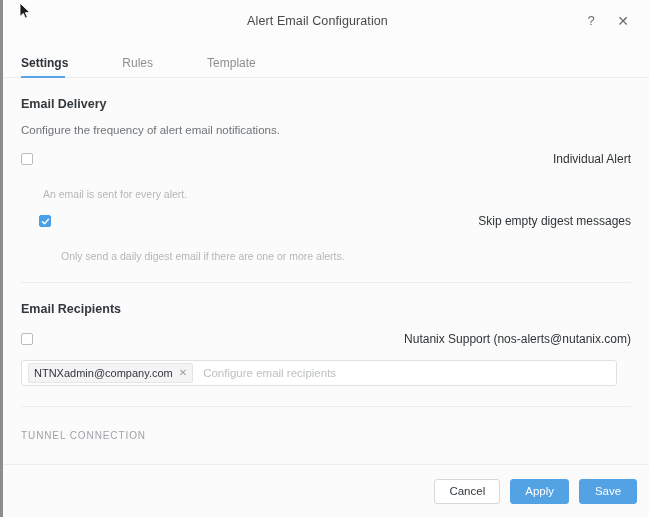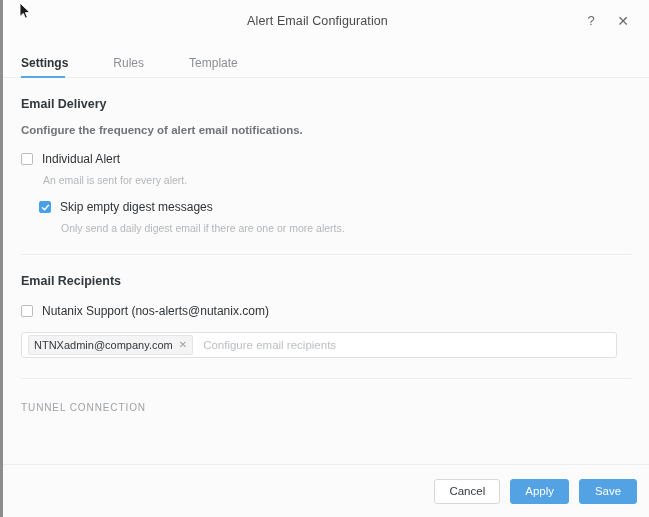--- a/index.html
+++ b/index.html
@@ -67,21 +67,21 @@
   }
   .tb-icon.close { font-size: 14px; }
 
   
   .tabs {
     height: 36px;
     min-height: 36px;
     display: flex;
     align-items: flex-end;
     padding-left: 18px;
-    gap: 8px;
+    gap: 17px;
     background: #fcfcfc;
     border-bottom: 1px solid #eceded;
   }
   .tab {
     font-size: 12px;
     color: #8b8f93;
     padding: 0 15px 7px 2px;
     margin-right: 20px;
     cursor: pointer;
     position: relative;
@@ -114,39 +114,39 @@
     font-size: 12.5px;
     color: #33383d;
     font-weight: bold;
     margin-top: 19px;
     margin-bottom: 0;
   }
   .section-desc {
     font-size: 11.5px;
     color: #6f7479;
     margin-top: 13px;
-    font-weight: bold;
   }
 
   .option-row {
     display: flex;
     align-items: center;
     margin-top: 16px;
     gap: 9px;
+    justify-content: space-between;
   }
   .option-row.nested { margin-left: 18px; margin-top: 14px; }
 
   .option-label {
     font-size: 12px;
     color: #2f3438;
   }
   .option-help {
     font-size: 10.5px;
     color: #b3b7ba;
-    margin-top: 8px;
+    margin-top: 22px;
     margin-left: 22px;
   }
   .option-help.nested { margin-left: 40px; }
 
   .cb {
     width: 12px;
     height: 12px;
     min-width: 12px;
     border-radius: 2px;
     box-sizing: border-box;

